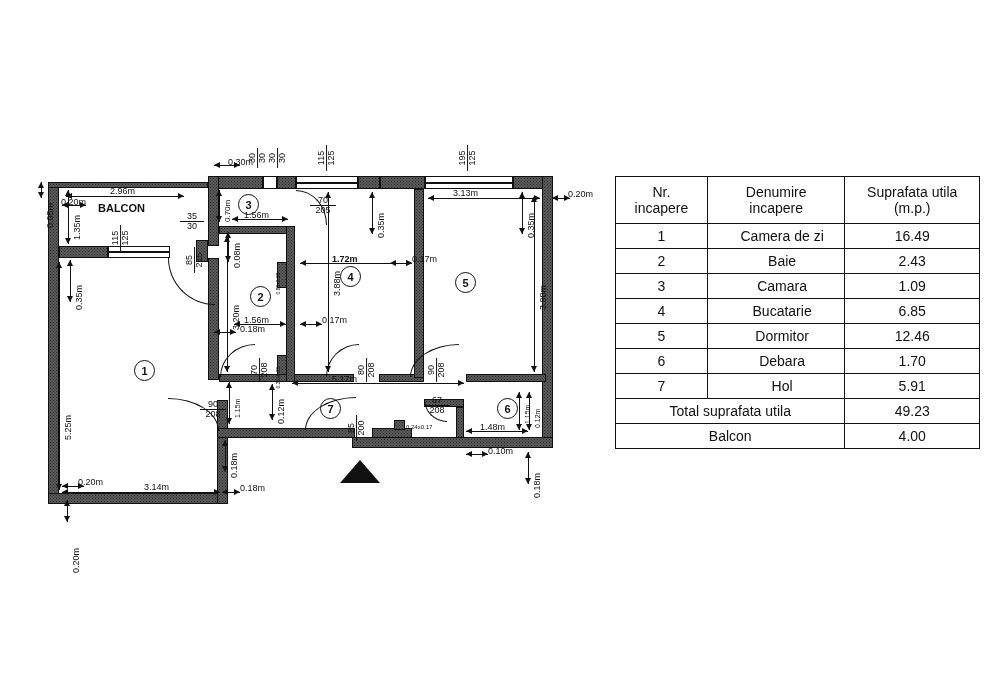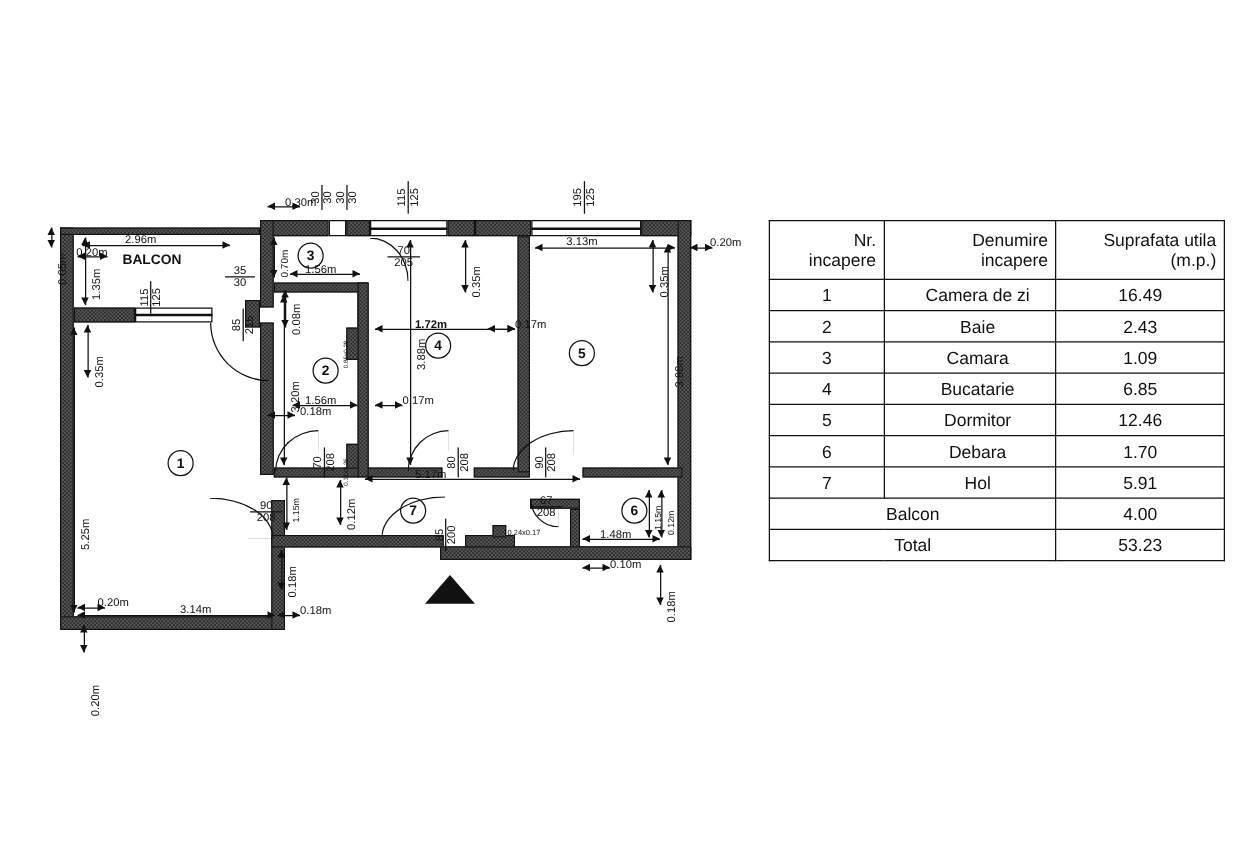--- a/index.html
+++ b/index.html
@@ -51,21 +51,21 @@
 
   
   .tri{position:absolute;width:0;height:0;
        border-left:20px solid transparent;border-right:20px solid transparent;
        border-bottom:23px solid #111;}
 
   
   #area-table{position:absolute;border-collapse:collapse;}
   #area-table td,#area-table th{border:1.3px solid #111;font-size:14px;
        padding:4px 6px;text-align:center;font-weight:400;color:#111;}
-  #area-table th{font-size:14px;font-weight:400;padding:7px 6px;text-align:right;}
+  #area-table th{font-size:14px;font-weight:400;padding:7px 6px;}
   .cell-name{text-align:left;padding-left:18px !important;}
 </style>
 </head>
 <body>
 
 <div class="abs" style="left:0;top:0;width:600px;height:679px;">
 
   <div class="wall" style="left:48px;top:182px;width:11px;height:322px;"></div>
 
   <div class="wall" style="left:48px;top:493px;width:180px;height:11px;"></div>
@@ -208,21 +208,21 @@
   <div class="frac rot90c" style="left:344px;top:418px;width:26px;">
     <span class="n">85</span>
       <span class="d">200</span>
   </div>
 
   <div class="txt rot90c" style="left:258px;top:272px;font-size:5px;width:40px;">0.85x0.28</div>
   <div class="txt rot90c" style="left:258px;top:366px;font-size:5px;width:40px;">0.31x0.25</div>
   <div class="txt" style="left:406px;top:424px;font-size:6px;">0.24x0.17</div>
 
   <div class="dimh" style="left:66px;top:196px;width:118px;"></div>
-  <div class="txt" style="left:100px;top:187px;">2.96m</div>
+  <div class="txt" style="left:110px;top:187px;">2.96m</div>
 
   <div class="dimh" style="left:62px;top:205px;width:24px;"></div>
   <div class="txt" style="left:61px;top:198px;">0.20m</div>
 
   <div class="txt rot90" style="left:46px;top:228px;">0.05m</div>
   <div class="dimv" style="left:41px;top:182px;height:16px;"></div>
 
   <div class="txt rot90" style="left:73px;top:240px;">1.35m</div>
   <div class="dimv" style="left:68px;top:190px;height:54px;"></div>
 
@@ -369,21 +369,21 @@
       <td>6</td>
       <td class="cell-name">Debara</td>
       <td>1.70</td>
     </tr>
     <tr>
       <td>7</td>
       <td class="cell-name">Hol</td>
       <td>5.91</td>
     </tr>
     <tr>
+      <td colspan="2">Total suprafata utila</td>
+      <td>49.23</td>
+    </tr>
+    <tr>
       <td colspan="2">Balcon</td>
       <td>4.00</td>
     </tr>
-    <tr>
-      <td colspan="2">Total</td>
-      <td>53.23</td>
-    </tr>
   </tbody>
 </table>
 
 </body></html>

